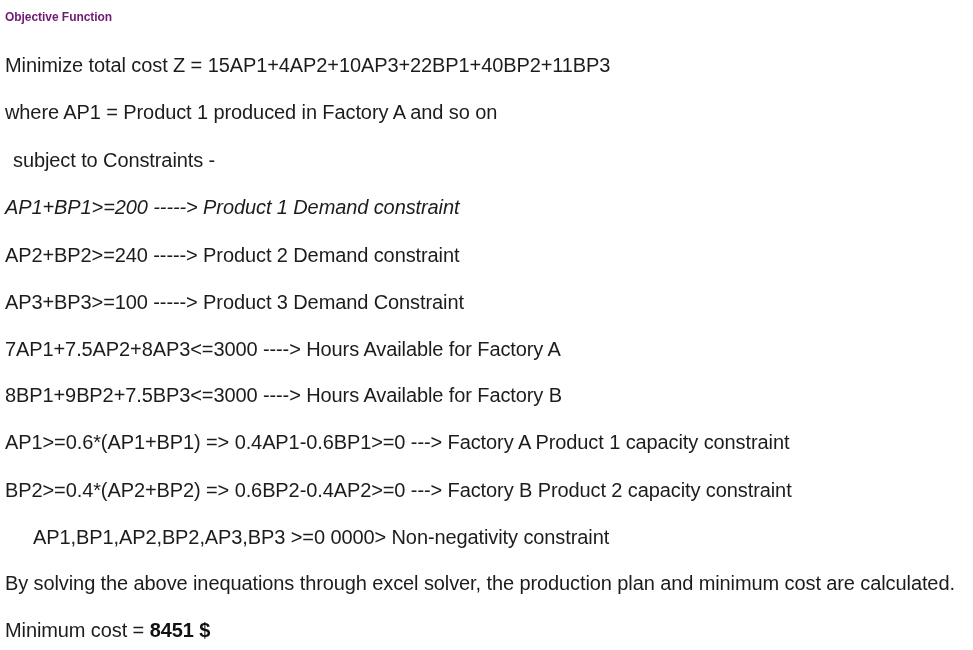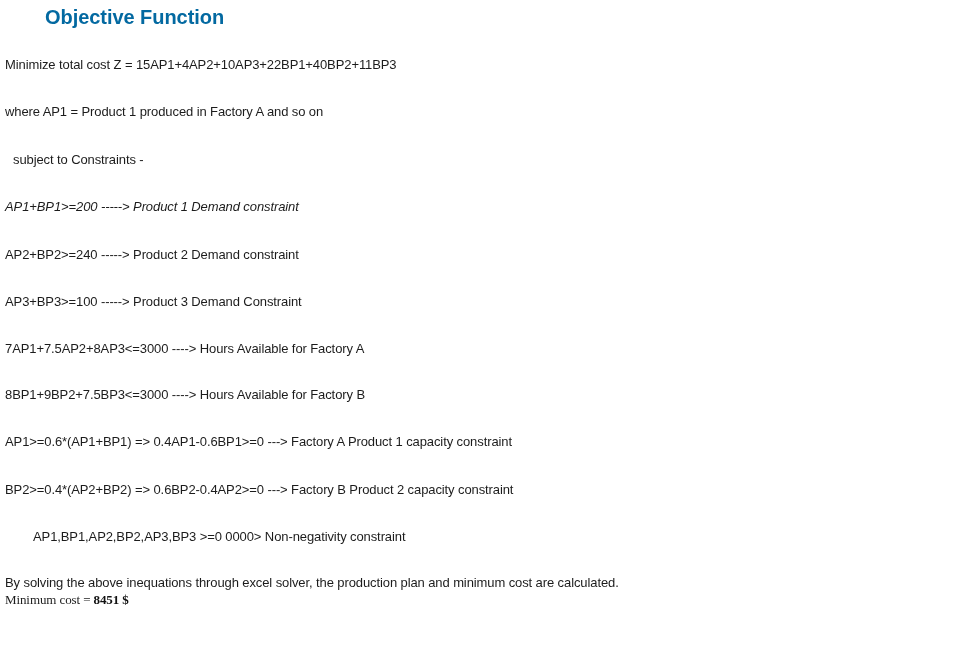--- a/index.html
+++ b/index.html
@@ -22,32 +22,31 @@
     width: 973px;
     height: 650px;
     padding: 0;
     box-sizing: border-box;
   }
 
   .line {
     position: absolute;
     left: 5px;
     white-space: nowrap;
-    font-size: 13px;
+    font-size: 20px;
     line-height: 22px;
     letter-spacing: -0.1px;
     color: #1c1c1c;
   }
 
   .line.heading {
     font-weight: bold;
-    font-size: 20px;
+    font-size: 12px;
     letter-spacing: -0.05px;
-    color: #0369a1;
-    margin-left: 40px;
+    color: #701a75;
   }
 
   .line.body {
     font-weight: normal;
   }
 
   .line b {
     font-weight: bold;
     color: #111111;
   }
@@ -59,21 +58,21 @@
   .r3  { top: 149px; margin-left: 8px; }
   .r4  { top: 196px; font-style: italic; }
   .r5  { top: 244px; }
   .r6  { top: 291px; }
   .r7  { top: 338px; }
   .r8  { top: 384px; }
   .r9  { top: 431px; }
   .r10 { top: 479px; text-align: center; }
   .r11 { top: 526px; margin-left: 28px; }
   .r12 { top: 572px; }
-  .r13 { top: 589px; font-family: Liberation Serif, serif; }
+  .r13 { top: 619px; }
 </style>
 </head>
 <body>
 
 <div id="doc">
 
   <div class="line heading r0">Objective Function</div>
 
   <div class="line body r1">Minimize total cost Z = 15AP1+4AP2+10AP3+22BP1+40BP2+11BP3</div>
 

